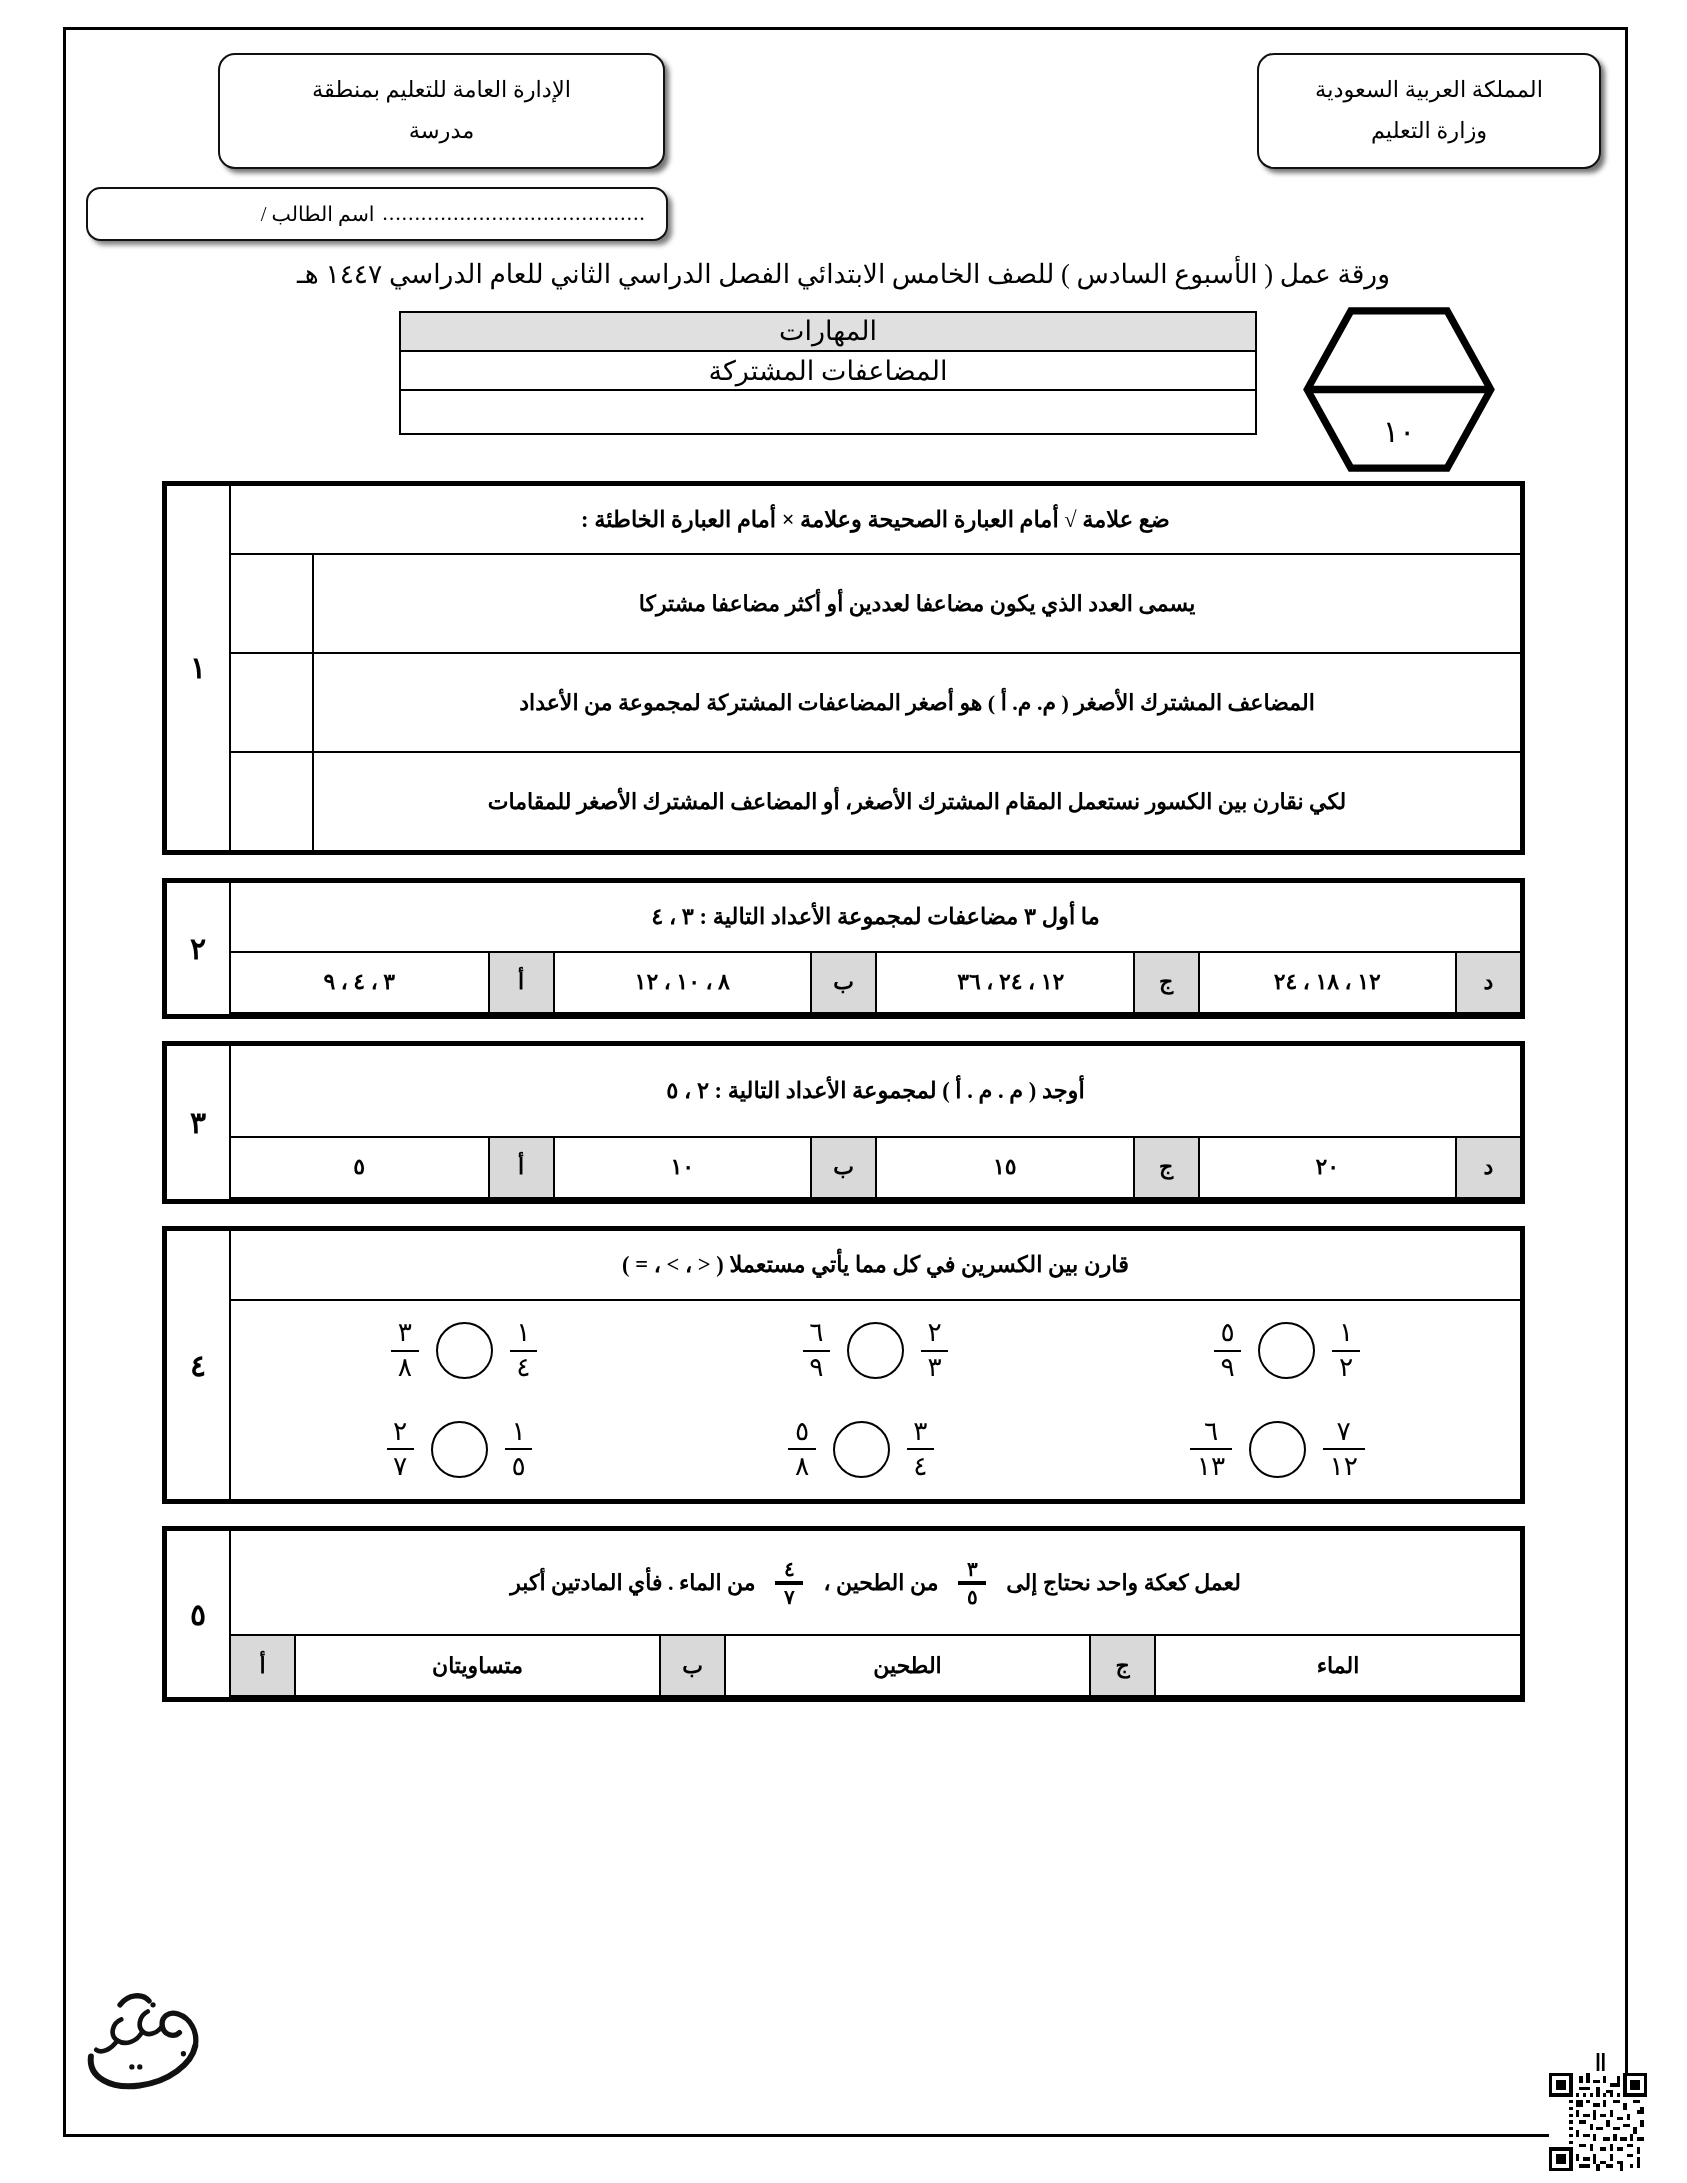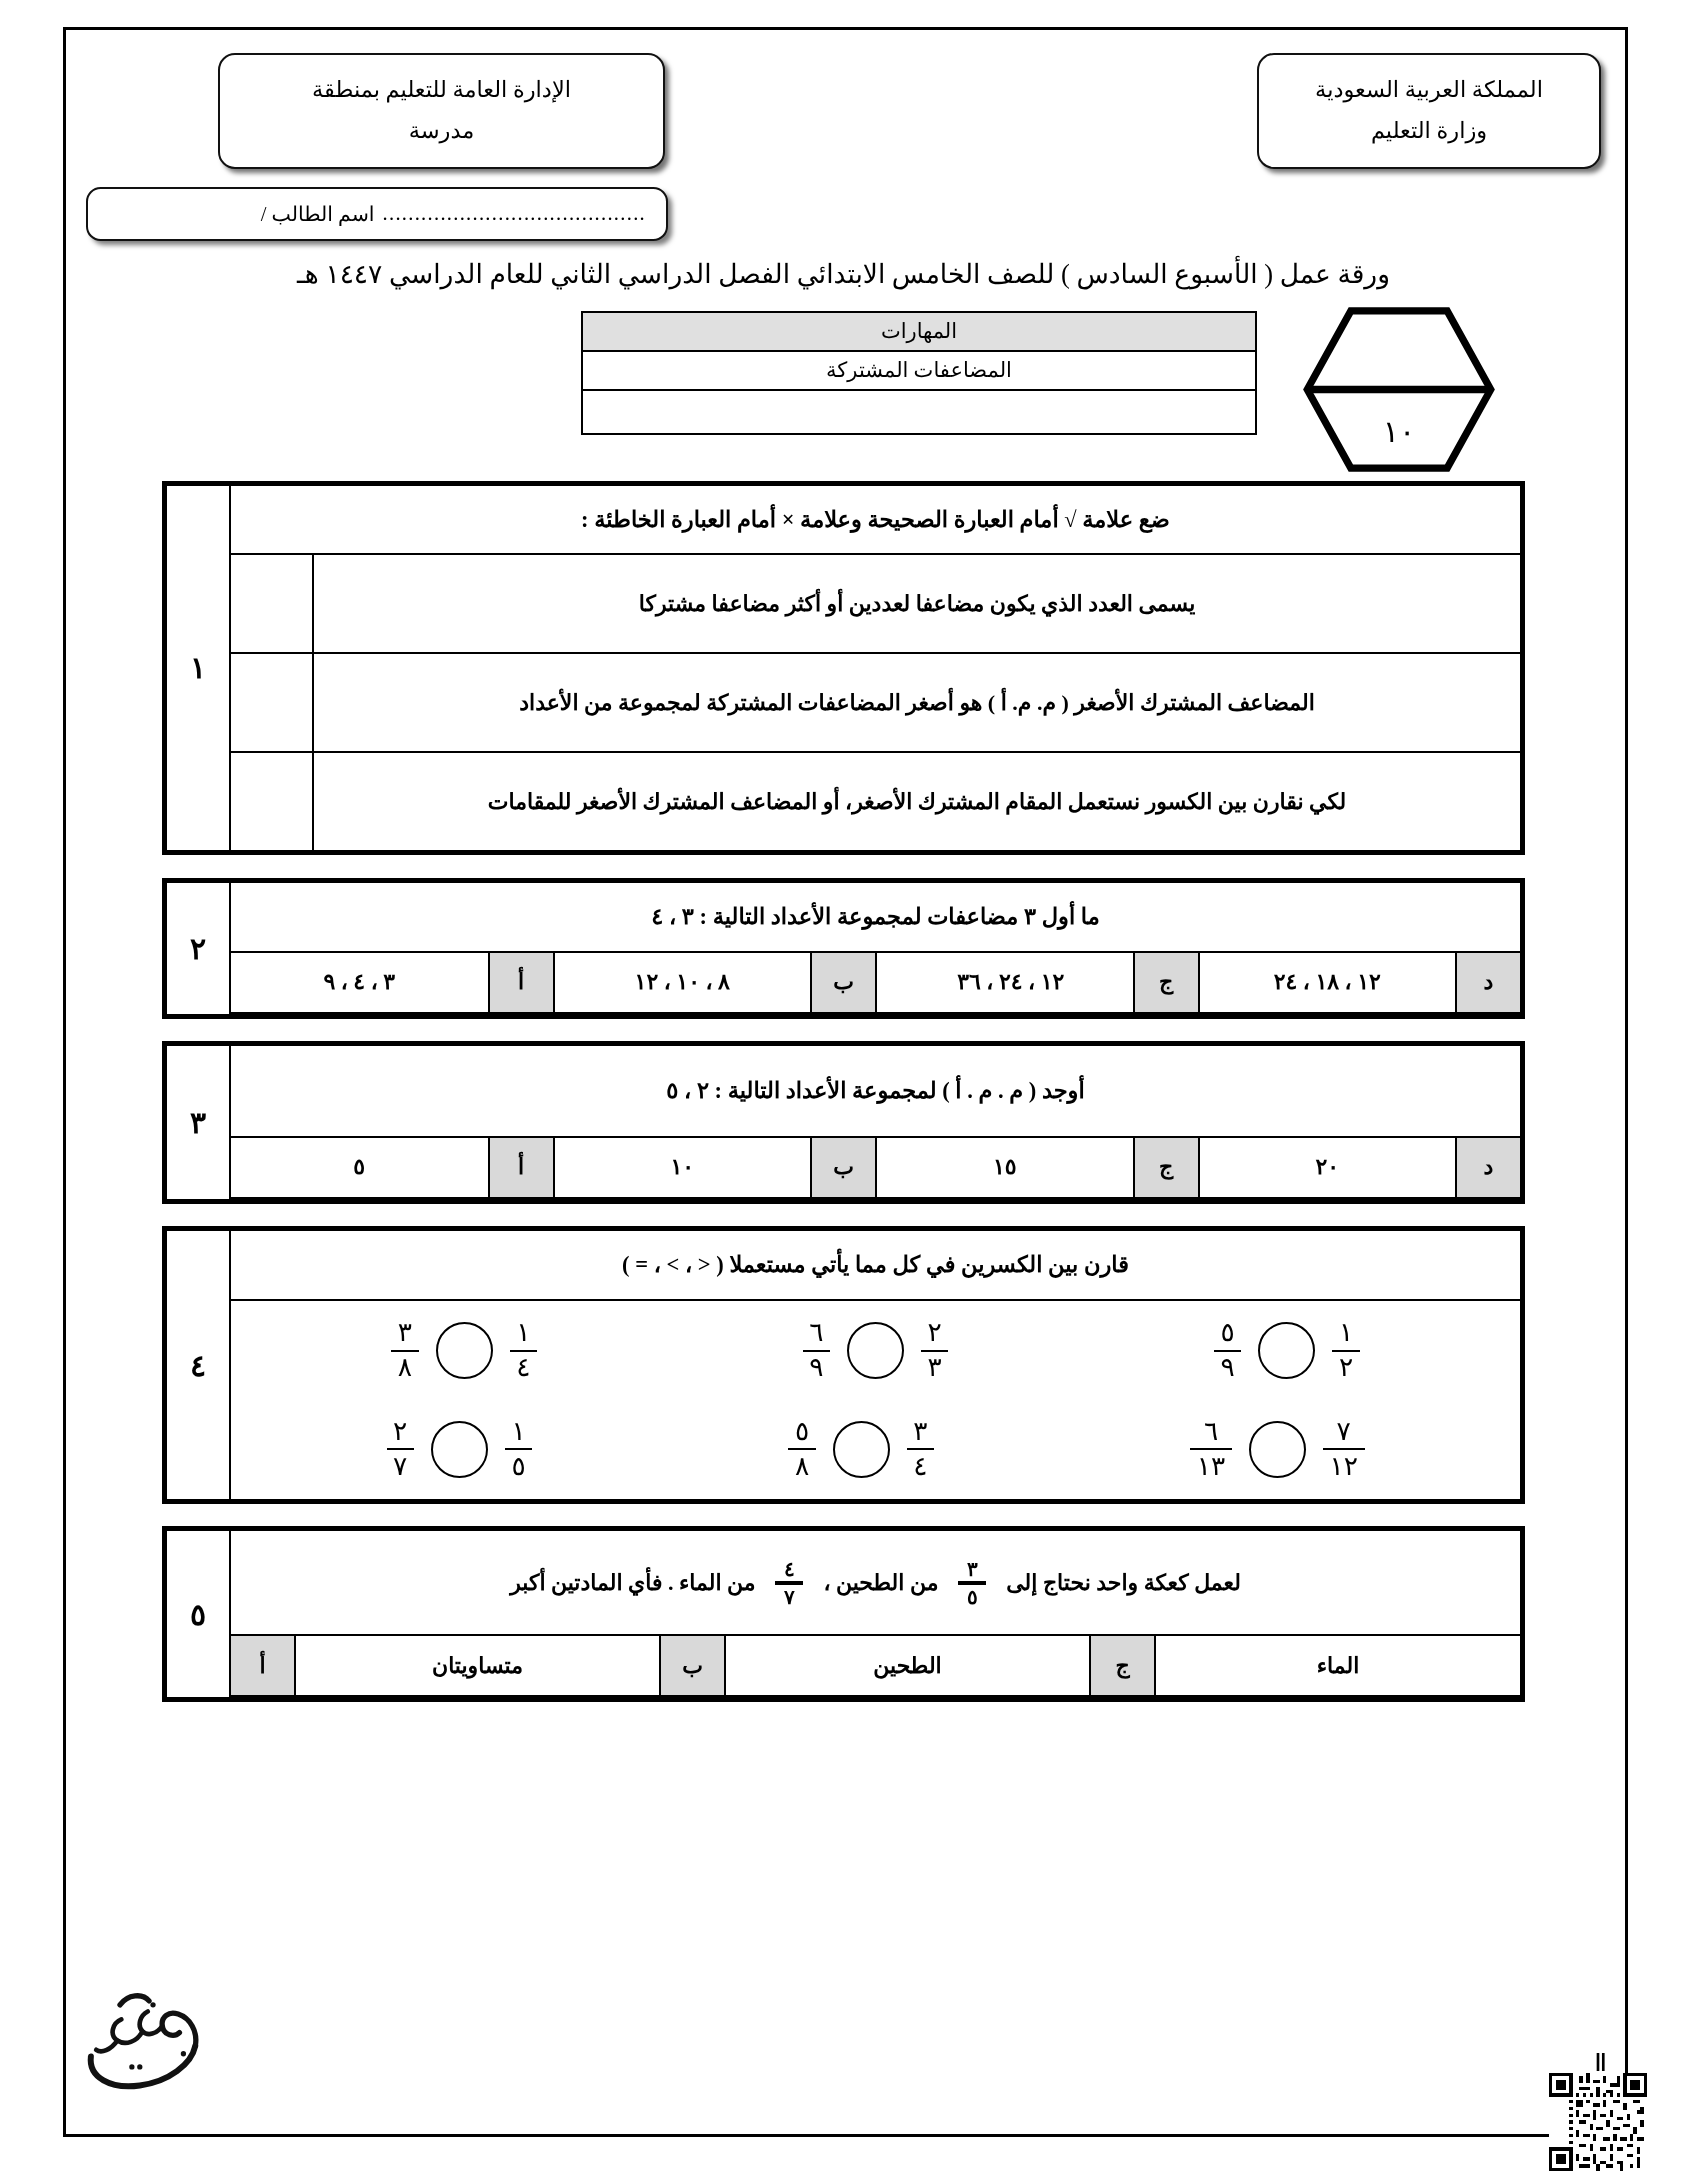--- a/index.html
+++ b/index.html
@@ -75,23 +75,23 @@
     letter-spacing:0.1px;
     white-space:nowrap;
   }
 
   
   .skills-row{position:relative;height:179px;margin-top:12px;}
   .hexwrap{position:absolute;right:106px;top:5.3px;}
   .skills-table{
     position:absolute;
     right:344px;top:9.3px;
-    width:676px;
+    width:858px;
     border-collapse:collapse;
-    font-size:21px;
+    font-size:27px;
   }
   .skills-table td{
     border:2px solid #000;
     text-align:center;
     height:32px;
     padding:2.6px 0;
   }
   .skills-table .th{background:#e0e0e0;}
   .skills-table .empty{height:37px;}
 

